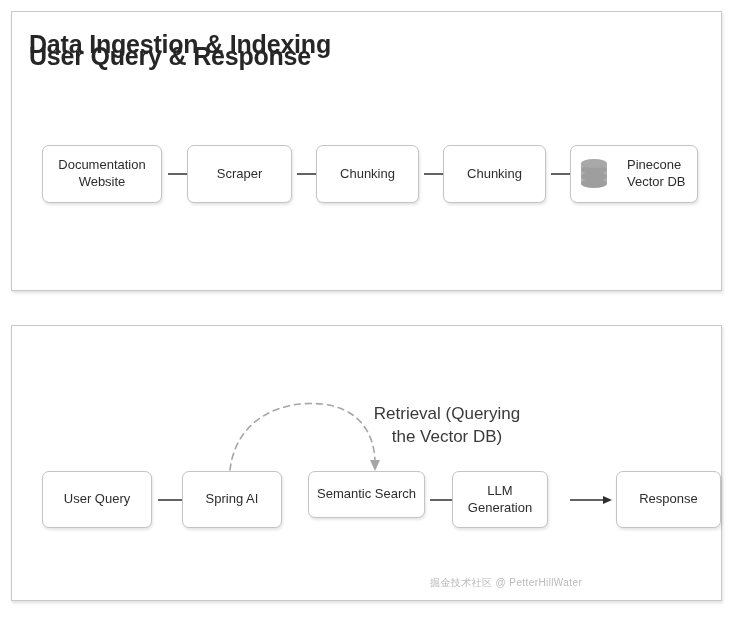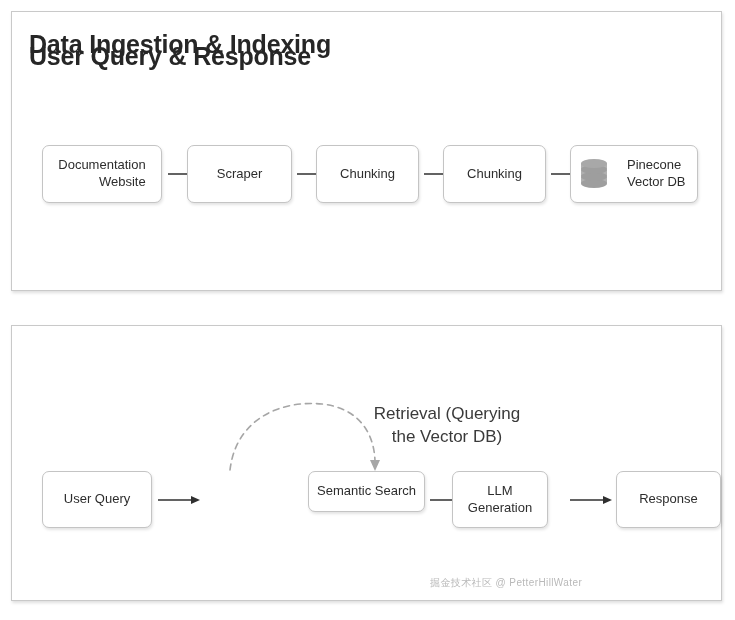--- a/index.html
+++ b/index.html
@@ -150,21 +150,21 @@
 </style>
 </head>
 <body>
 
 <div class="canvas">
 
   <div class="panel" id="panel-ingestion"></div>
 
   <div class="panel-title" id="title-ingestion">Data Ingestion &amp; Indexing</div>
 
-  <div class="node" style="left:42px; top:145px; width:120px; height:58px;text-align:right;">
+  <div class="node" style="left:42px; top:145px; width:120px; height:58px;">
     <span class="node-label">Documentation
 Website</span>
   </div>
 
   <div class="arrow" style="left:168px; top:169px; width:42px;">
     <svg width="42" height="10" viewBox="0 0 42 10">
       <line x1="0" y1="5" x2="33" y2="5" stroke="#2f2f2f" stroke-width="1.6"></line>
       <polygon points="33,1 42,5 33,9" fill="#2f2f2f"></polygon>
     </svg>
   </div>
@@ -234,22 +234,25 @@
     <span class="node-label">User Query</span>
   </div>
 
   <div class="arrow" style="left:158px; top:495px; width:42px;">
     <svg width="42" height="10" viewBox="0 0 42 10">
       <line x1="0" y1="5" x2="33" y2="5" stroke="#2f2f2f" stroke-width="1.6"></line>
       <polygon points="33,1 42,5 33,9" fill="#2f2f2f"></polygon>
     </svg>
   </div>
 
-
-  <div class="node" style="left:308px; top:471px; width:117px; height:41px;">
+  <div class="node" style="left:182px; top:471px; width:100px; height:57px;">
+    <span class="node-label">Spring AI</span>
+  </div>
+
+  <div class="node" style="left:308px; top:471px; width:117px; height:47px;">
     <span class="node-label">Semantic Search</span>
   </div>
 
   <div class="arrow" style="left:430px; top:495px; width:42px;">
     <svg width="42" height="10" viewBox="0 0 42 10">
       <line x1="0" y1="5" x2="33" y2="5" stroke="#2f2f2f" stroke-width="1.6"></line>
       <polygon points="33,1 42,5 33,9" fill="#2f2f2f"></polygon>
     </svg>
   </div>
 

